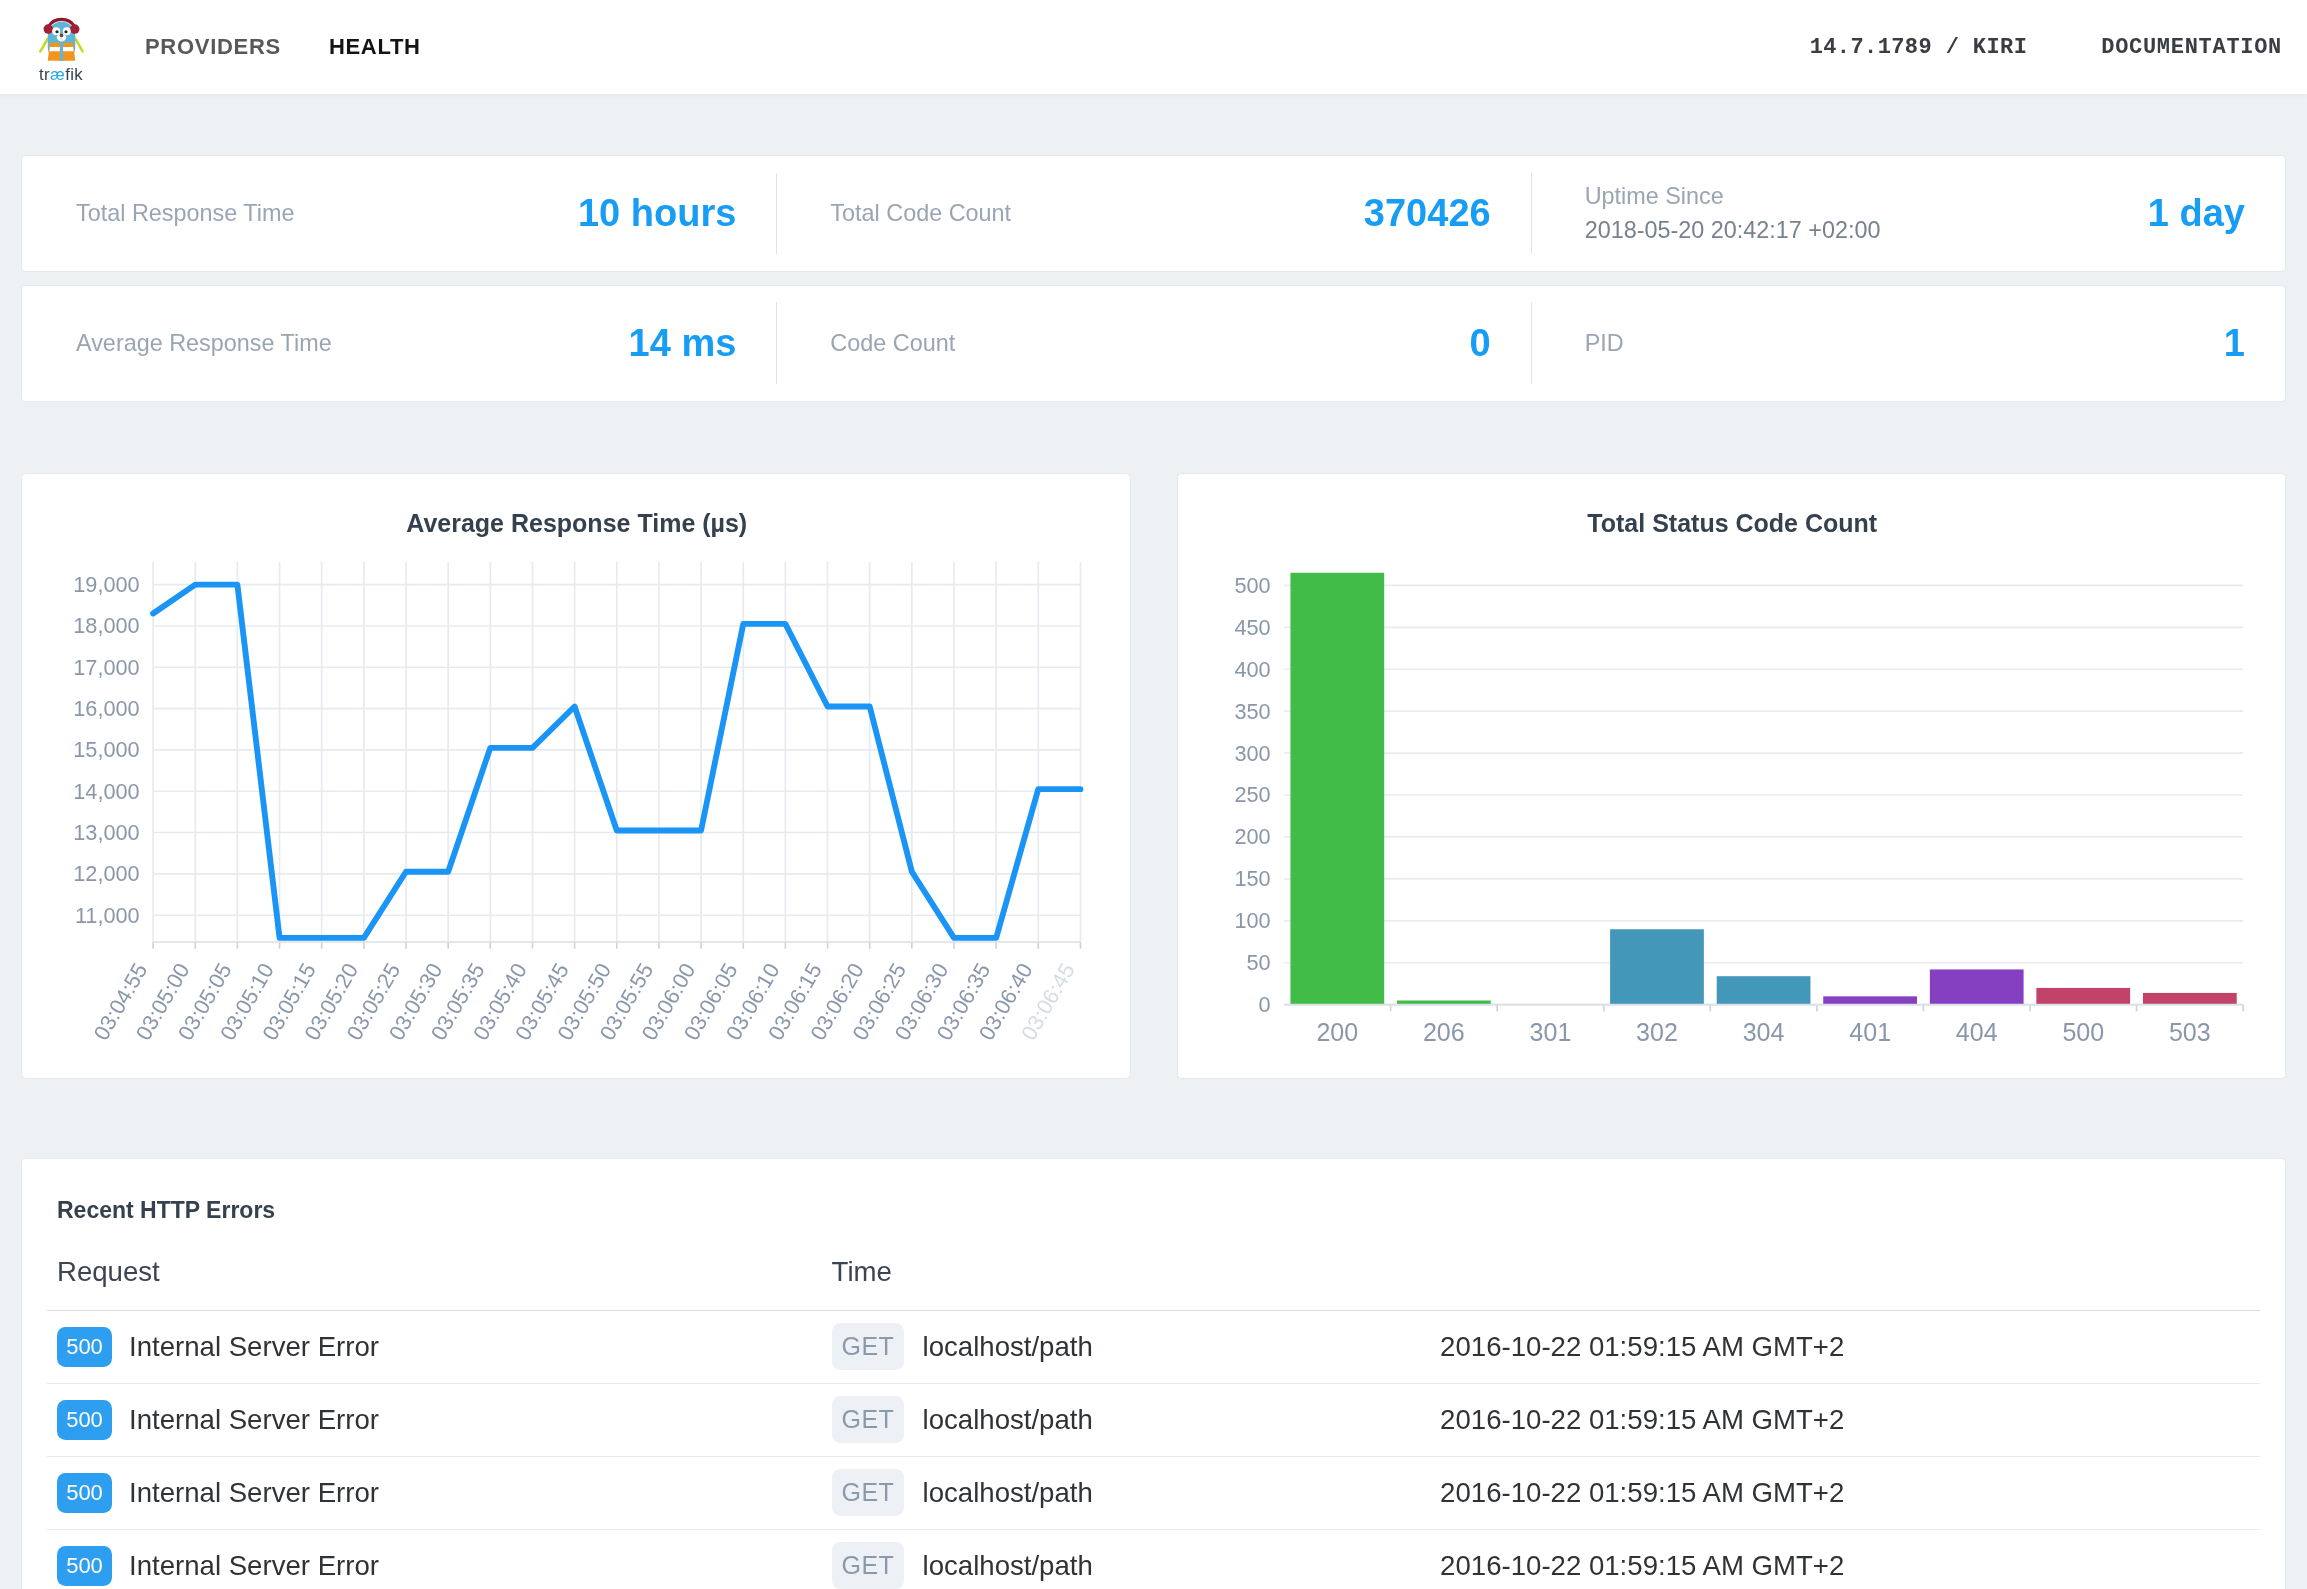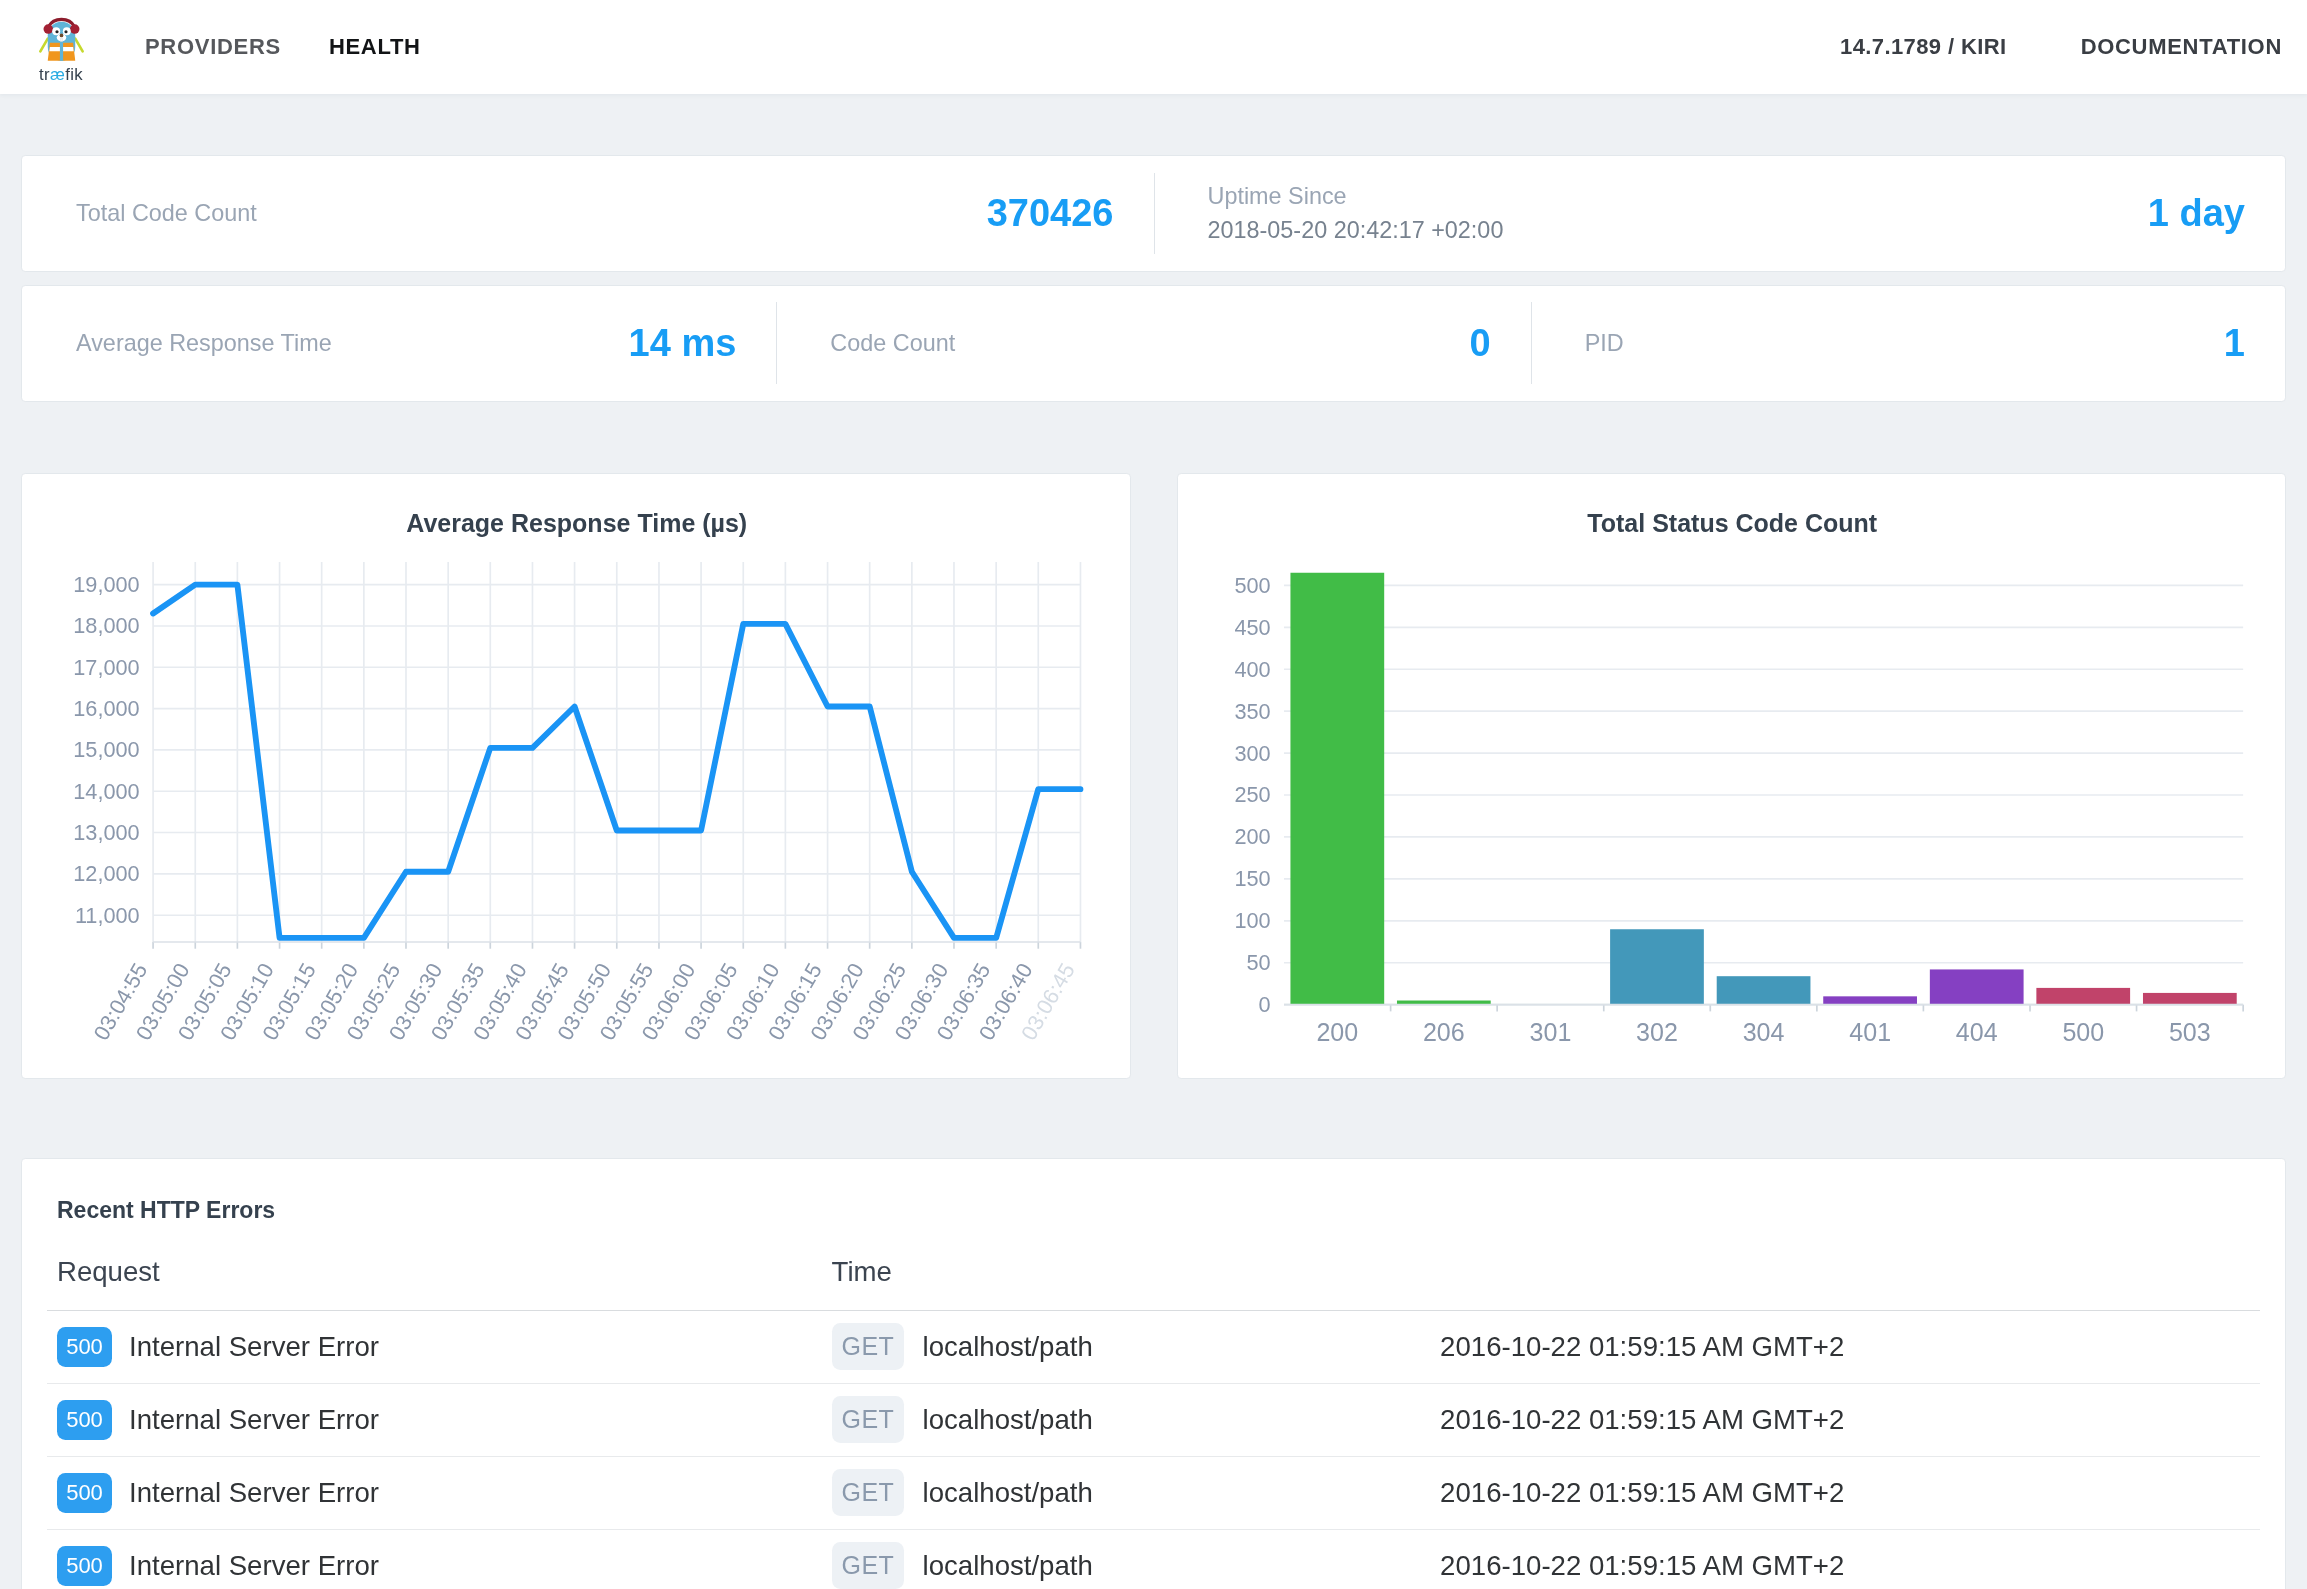--- a/index.html
+++ b/index.html
@@ -27,21 +27,21 @@
   .nav-link {
     margin-left: 48px;
     font-size: 22px;
     font-weight: 700;
     letter-spacing: 0.7px;
     color: #56585c;
     text-decoration: none;
     cursor: pointer;
   }
   .nav-link.active { color: #121416; }
-  .nav-right { margin-left: auto; display: flex; align-items: flex-end; }
+  .nav-right { margin-left: auto; display: flex; align-items: flex-end; font-family: Liberation Mono, monospace; }
   .version { font-size: 22px; font-weight: 700; color: #3a3e44; letter-spacing: 0.4px; }
   .doc-link { margin-left: 74px; font-size: 22px; font-weight: 700; color: #3a3e44; letter-spacing: 0.7px; text-decoration: none; cursor: pointer; }
 
   .main { padding: 0 21px; }
 
   
   .card {
     background: #fff;
     border: 0.8px solid #e3e8ec;
     border-radius: 4.2px;
@@ -149,20 +149,24 @@
   <a class="nav-link active">HEALTH</a>
   <div class="nav-right">
     <span class="version">14.7.1789 / KIRI</span>
     <a class="doc-link">DOCUMENTATION</a>
   </div>
 </nav>
 
 <div class="main">
 
   <div class="card stat-card">
+    <div class="stat-col">
+      <span class="stat-label">Total Response Time</span>
+      <span class="stat-value">10 hours</span>
+    </div>
     <div class="stat-col">
       <span class="stat-label">Total Code Count</span>
       <span class="stat-value">370426</span>
     </div>
     <div class="stat-col">
       <span>
         <div class="stat-label">Uptime Since</div>
         <div class="stat-sub">2018-05-20 20:42:17 +02:00</div>
       </span>
       <span class="stat-value">1 day</span>

